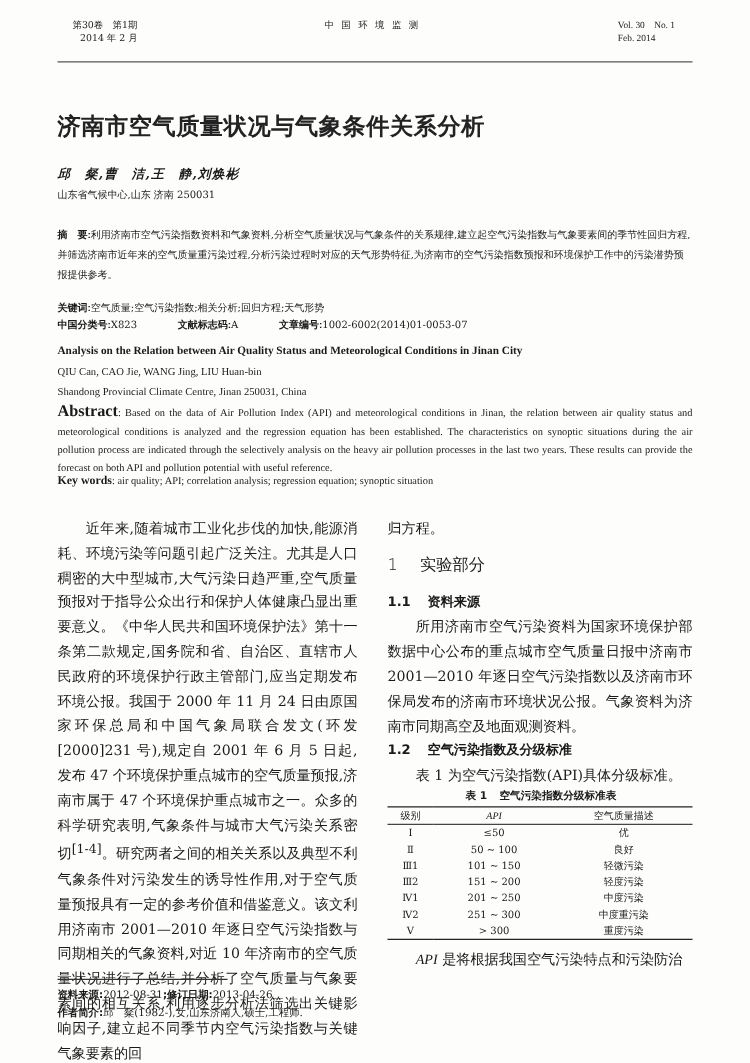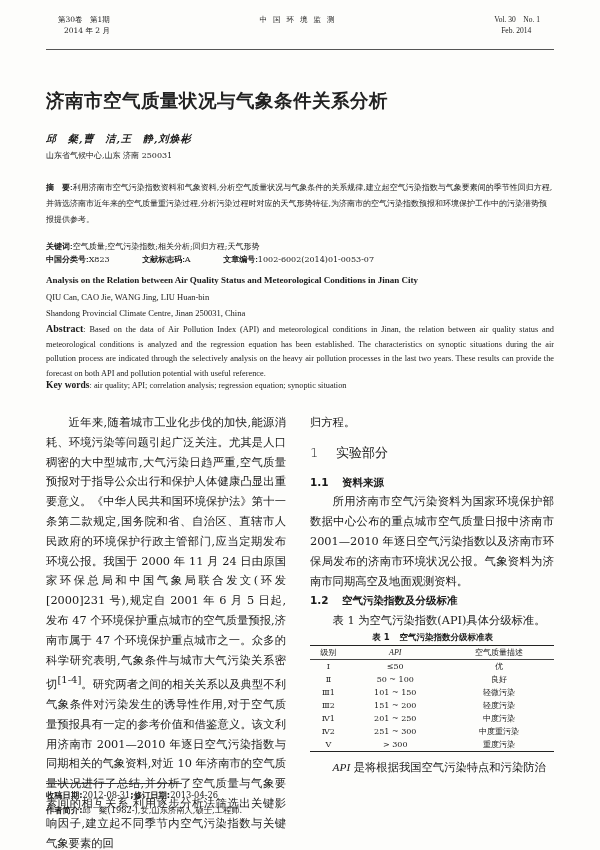--- a/index.html
+++ b/index.html
@@ -3,38 +3,38 @@
 <meta charset="utf-8">
 <style>
   * { margin: 0; padding: 0; box-sizing: border-box; }
   html, body { width: 600px; height: 850px; background: #fdfdfb; overflow: hidden; }
   body { font-family: "DejaVu Serif", "Liberation Serif", serif; color: #1a1a1a; position: relative; }
 
   .header { position: absolute; top: 14px; left: 46px; right: 46px; height: 36px; border-bottom: 1px solid #555; font-size: 7.5px; line-height: 11px; }
   .header .left { position: absolute; left: 12px; top: 0; }
   .header .center { position: absolute; left: 0; right: 0; top: 0; text-align: center; }
   .header .center .cn { letter-spacing: 6px; }
-  .header .right { position: absolute; right: 14px; top: 0; text-align: center; font-family: "Liberation Serif", serif; }
+  .header .right { position: absolute; right: 14px; top: 0; text-align: left; font-family: "Liberation Serif", serif; }
   .header .left .l2 { padding-left: 6px; }
   .header .right .l2 { padding-right: 2px; }
 
   .title { position: absolute; top: 88px; left: 46px; font-family: "DejaVu Sans", sans-serif; font-weight: bold; font-size: 18.5px; letter-spacing: 0.5px; color: #222; }
   .authors { position: absolute; top: 132px; left: 46px; font-size: 10px; font-weight: bold; letter-spacing: 1px; font-style: italic; }
   .affil { position: absolute; top: 150px; left: 46px; font-size: 8px; }
 
   .abstract-cn { position: absolute; top: 180px; left: 46px; right: 46px; font-size: 8px; line-height: 16px; }
   .abstract-cn b, .meta-cn b { font-family: Liberation Sans, sans-serif; font-weight: bold; }
   .meta-cn { position: absolute; top: 240px; left: 46px; font-size: 8px; line-height: 13px; }
   .meta-cn span.gap { display: inline-block; width: 30px; }
 
   .en-title { position: absolute; top: 275px; left: 46px; font-family: "Liberation Serif", serif; font-weight: bold; font-size: 9px; }
   .en-authors { position: absolute; top: 292px; left: 46px; font-family: "Liberation Serif", serif; font-size: 8.5px; }
   .en-affil { position: absolute; top: 308px; left: 46px; font-family: "Liberation Serif", serif; font-size: 8.5px; }
   .en-abstract { position: absolute; top: 322px; left: 46px; right: 46px; font-family: "Liberation Serif", serif; font-size: 8.3px; line-height: 14.5px; text-align: justify; }
-  .en-abstract b { font-weight: bold; font-size: 10px; }
+  .en-abstract b { font-weight: bold; font-size: 13px; }
   .en-keywords { position: absolute; top: 380px; left: 46px; font-family: "Liberation Serif", serif; font-size: 8.3px; }
   .en-keywords b { font-size: 9.5px; }
 
   .col { position: absolute; font-size: 11.3px; line-height: 19.8px; text-align: justify; }
   .col-left { top: 413px; left: 46px; width: 240px; }
   .col-left p { text-indent: 2em; }
   .col-right { top: 413px; left: 310px; width: 244px; }
   .col-right p.indent { text-indent: 2em; }
   .sec1 { font-size: 13px; margin-top: 10px; margin-bottom: 10px; font-family: "DejaVu Sans", sans-serif; font-weight: 300; }
   .sec1 .num { display: inline-block; width: 26px; }
@@ -170,18 +170,18 @@
           </tr>
       </tbody>
     </table>
   </div>
   <p class="after-tbl"><i>API</i><span> 是将根据我国空气污染特点和污染防治</span></p>
 </div>
 
 <div class="footnote">
   <div class="rule"></div>
   <div>
-    <b>收稿日期:</b><span>2012-08-31</span><b>;修订日期:</b><span>2013-04-26</span>
+    <b>资料来源:</b><span>2012-08-31</span><b>;修订日期:</b><span>2013-04-26</span>
   </div>
   <div>
     <b>作者简介:</b><span>邱　粲(1982-),女,山东济南人,硕士,工程师.</span>
   </div>
 </div>
 
 </body></html>

